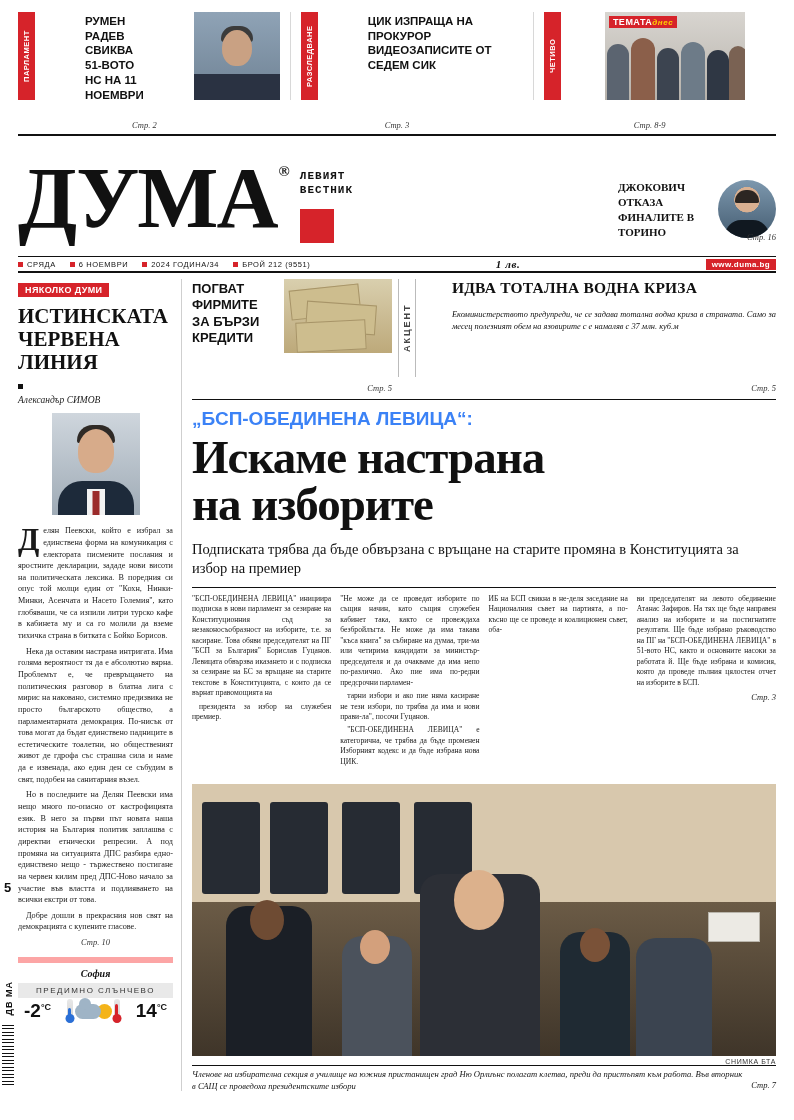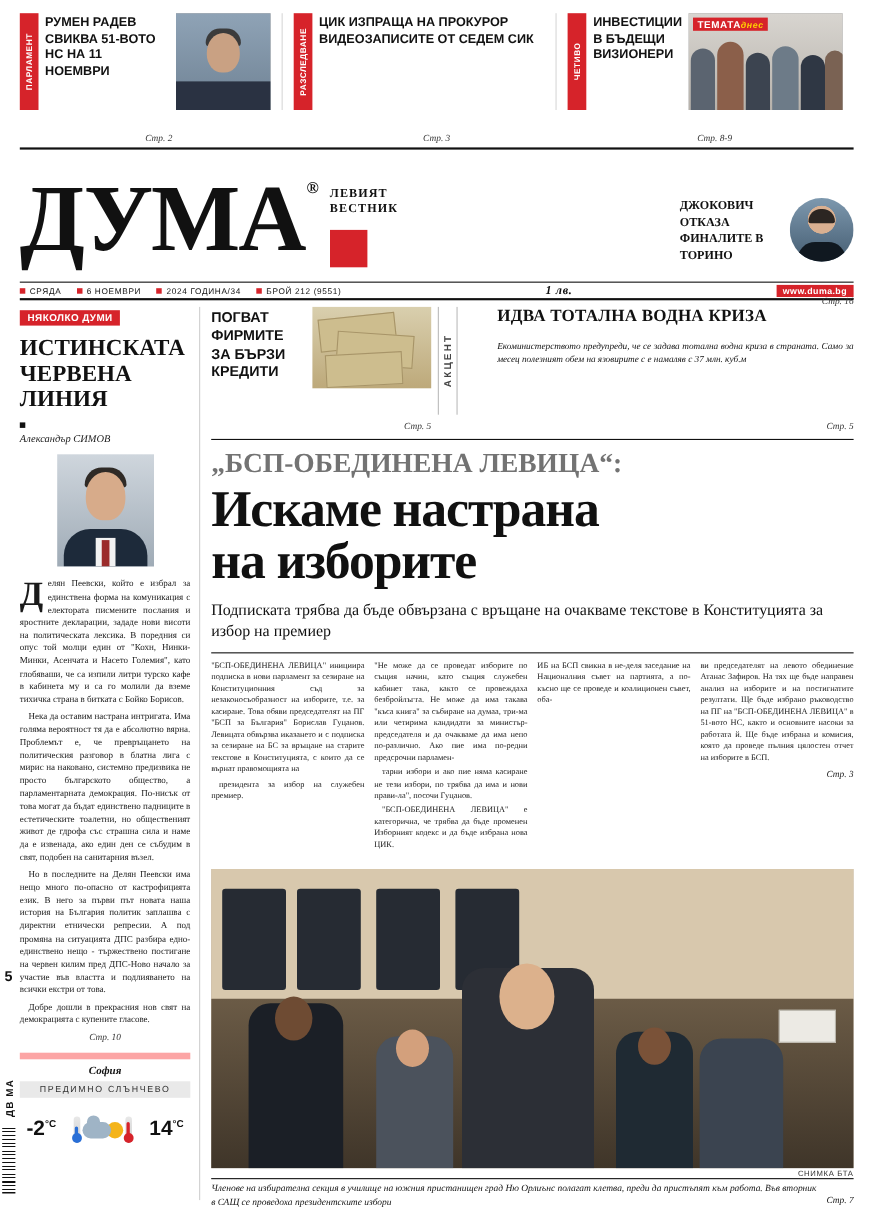--- a/index.html
+++ b/index.html
@@ -19,20 +19,21 @@
     gap: 0;
     padding: 12px 18px 0 18px;
     height: 118px;
   }
   .teaser {
     flex: 1 1 0;
     display: flex;
     height: 88px;
     position: relative;
     padding-right: 10px;
+    gap: 44px;
   }
   .teaser + .teaser { border-left: 1px solid #d8d8d8; padding-left: 10px; }
   .teaser-tag {
     width: 17px;
     background: #d6232a;
     color: #fff;
     font-family: "Liberation Sans", sans-serif;
     font-size: 7.5px;
     font-weight: bold;
     letter-spacing: .5px;
@@ -147,21 +148,21 @@
     position: relative;
     top: 6px;
     left: 2px;
   }
   .masthead-mid {
     padding-left: 14px;
     padding-top: 18px;
     width: 110px;
   }
   .masthead-mid .line {
-    font-family: Liberation Serif, serif;
+    font-family: Liberation Mono, monospace;
     font-weight: bold;
     font-size: 11px;
     letter-spacing: 1px;
     color: #111;
     line-height: 1.3;
     text-transform: uppercase;
   }
   .red-sq { width: 34px; height: 34px; background: #d6232a; margin-top: 12px; }
   .masthead-right {
     margin-left: auto;
@@ -185,21 +186,21 @@
     background: radial-gradient(circle at 50% 34%, #d9b091 0 26%, rgba(0,0,0,0) 27%),
                 linear-gradient(#7d98ae,#455d72);
     position: relative; overflow:hidden;
   }
   .djoko-photo .hair{ position:absolute; left:50%; top:10px; width:24px;height:13px;
      transform:translateX(-50%); background:#2c2622; border-radius:12px 12px 2px 2px;}
   .djoko-photo .body{ position:absolute; left:50%; bottom:0; width:44px; height:18px;
      transform:translateX(-50%); background:#101820; border-radius:16px 16px 0 0;}
   .djoko-ref{
     position:absolute; right:18px; top:96px;
-    font-size:8.5px; font-style:italic; color:#333;margin-top:36px;
+    font-size:8.5px; font-style:italic; color:#333;
   }
 
   
   .dateline {
     margin: 2px 18px 0 18px;
     border-top: 1px solid #111;
     border-bottom: 2px solid #111;
     display: flex;
     align-items: center;
     font-family: "Liberation Sans", sans-serif;
@@ -306,21 +307,21 @@
     text-align: center;
   }
   .weather .city { font-size: 10px; font-style: italic; font-weight: bold; }
   .weather .desc {
     background: #e9e9e9; font-family: "Liberation Sans", sans-serif;
     font-size: 8px; letter-spacing: 1.5px; padding: 3px 0; margin-top: 4px;
     color: #333;
   }
   .weather .temps {
     display: flex; align-items: center; justify-content: space-between;
-    padding: 17px 6px 0 6px;
+    padding: 1px 6px 0 6px;
   }
   .temp { font-family: "Liberation Sans", sans-serif; font-size: 19px; font-weight: bold; }
   .temp sup { font-size: 9px; vertical-align: super; }
   .wx-icons { display:flex; align-items:center; gap:2px; }
   .cloud { width:26px;height:15px;background:#9fb4c6;border-radius:9px;position:relative;}
   .cloud:before{content:"";position:absolute;left:4px;top:-6px;width:12px;height:12px;border-radius:50%;background:#9fb4c6;}
   .sun{width:15px;height:15px;border-radius:50%;background:#f4b41a;margin-left:-6px;}
   .thermo{width:6px;height:24px;border-radius:3px;background:linear-gradient(#e8e8e8,#cfcfcf);position:relative;}
   .thermo:after{content:"";position:absolute;left:50%;bottom:0;transform:translateX(-50%);width:9px;height:9px;border-radius:50%;}
   .thermo.cold:after{background:#2a6fd6;}
@@ -380,24 +381,24 @@
   }
   .promo-refs { display:flex; }
   .promo-refs .r1{ flex:0 0 244px; text-align:right; padding-right:44px;}
   .promo-refs .r2{ flex:1 1 auto; text-align:right;}
   .ref-it { font-size: 8.5px; font-style: italic; color:#333; }
 
   .hr-thin { border-top: 1px solid #111; margin-top: 4px; }
 
   
   .main-kicker {
-    color: #737373;
-    font-family: Liberation Serif, serif;
-    font-weight: bold;
-    font-size: 25px;
+    color: #3b82f6;
+    font-family: Liberation Sans, sans-serif;
+    font-weight: bold;
+    font-size: 19px;
     margin-top: 8px;
   }
   .main-head {
     font-family: "Liberation Serif", serif;
     font-weight: bold;
     font-size: 47px;
     line-height: 1.0;
     letter-spacing: -1px;
     margin-top: 4px;
     color:#111;
@@ -480,21 +481,20 @@
     </div>
   </div>
 
   <div class="teaser">
     <div class="teaser-tag">РАЗСЛЕДВАНЕ</div>
     <div class="teaser-text">ЦИК ИЗПРАЩА НА ПРОКУРОР ВИДЕОЗАПИСИТЕ ОТ СЕДЕМ СИК</div>
   </div>
 
   <div class="teaser">
     <div class="teaser-tag">ЧЕТИВО</div>
-    <div class="teaser-text">ИНВЕСТИЦИИ В БЪДЕЩИ ВИЗИОНЕРИ</div>
     <div class="teaser-img t3-img">
       <div class="group-photo">
         <div class="p" style="left:2px;width:22px;height:56px;background:#5b6470;"></div>
         <div class="p" style="left:26px;width:24px;height:62px;background:#8b5f4a;"></div>
         <div class="p" style="left:52px;width:22px;height:52px;background:#3c4450;"></div>
         <div class="p" style="left:76px;width:24px;height:58px;background:#6d7b88;"></div>
         <div class="p" style="left:102px;width:22px;height:50px;background:#2f3744;"></div>
         <div class="p" style="left:124px;width:18px;height:54px;background:#7a6253;"></div>
       </div>
       <div class="tema-badge">
@@ -627,21 +627,21 @@
       <div class="r1"><span class="ref-it">Стр. 5</span></div>
       <div class="r2"><span class="ref-it">Стр. 5</span></div>
     </div>
     <div class="hr-thin"></div>
 
     <div class="main-kicker">„БСП-ОБЕДИНЕНА ЛЕВИЦА“:</div>
     <div class="main-head">
       <div>Искаме настрана</div>
       <div>на изборите</div>
     </div>
-    <div class="main-sub">Подписката трябва да бъде обвързана с връщане на очакваме текстове в Конституцията за избор на премиер</div>
+    <div class="main-sub">Подписката трябва да бъде обвързана с връщане на старите промяна в Конституцията за избор на премиер</div>
     <div class="sub-rule"></div>
 
     <div class="cols4">
       <div class="c">
         <p class="first">"БСП-ОБЕДИНЕНА ЛЕВИЦА" инициира подписка в нови парламент за сезиране на Конституционния съд за незаконосъобразност на изборите, т.е. за касиране. Това обяви председателят на ПГ "БСП за България" Борислав Гуцанов. Левицата обвързва иказането и с подписка за сезиране на БС за връщане на старите текстове в Конституцията, с които да се върнат правомощията на</p>
         <p>президента за избор на служебен премиер.</p>
       </div>
       <div class="c">
         <p class="first">"Не може да се проведат изборите по същия начин, като същия служебен кабинет така, както се провеждаха безбройлъгта. Не може да има такава "къса книга" за събиране на думаа, три-ма или четирима кандидати за министър-председателя и да очакваме да има непо по-различно. Ако пие има по-редни предсрочни парламен-</p>
         <p>тарни избори и ако пие няма касиране не тези избори, по трябва да има и нови прави-ла", посочи Гуцанов.</p>

